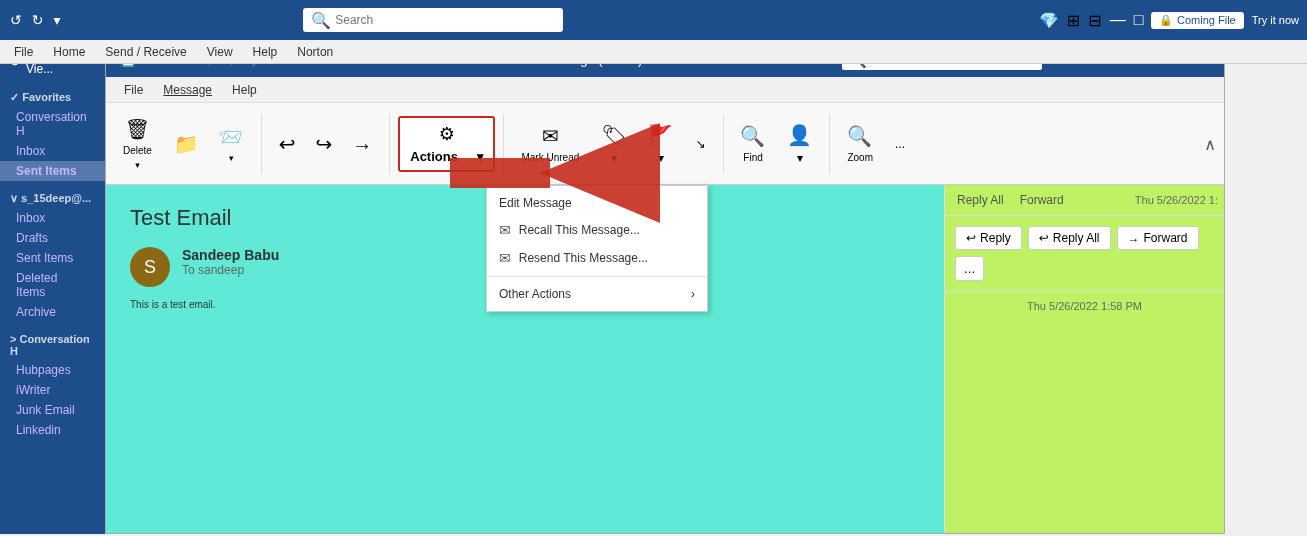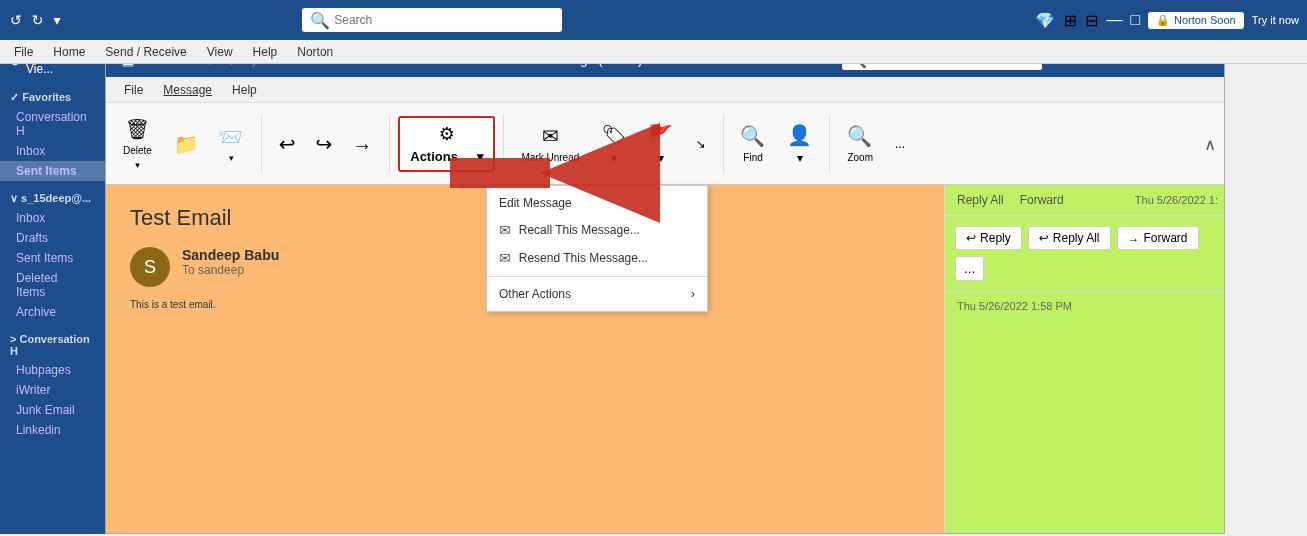--- a/index.html
+++ b/index.html
@@ -136,21 +136,21 @@
     .content-area {
       flex: 1;
       display: flex;
       overflow: hidden;
     }
 
     
     .email-content {
       flex: 1;
       padding: 20px 24px;
-      background: #fdba74;
+      background: #5eead4;
       overflow-y: auto;
     }
 
     .email-title {
       font-size: 22px;
       font-weight: normal;
       color: #333;
       margin-bottom: 16px;
     }
 
@@ -211,21 +211,21 @@
       padding: 4px 8px;
       border: 1px solid #ccc;
       background: white;
       border-radius: 3px;
       cursor: pointer;
     }
     .right-panel-meta {
       padding: 8px 12px;
       font-size: 11px;
       color: #666;
-      text-align: left;
+      text-align: center;
     }
 
     
     .sidebar {
       position: absolute;
       left: 0;
       top: 40px;
       width: 106px;
       height: 494px;
       background: #1e4d8c;
@@ -313,21 +313,21 @@
     <input placeholder="Search" style="">
   </div>
   <div class="top-bar-right">
     <span>💎</span>
     <span>⊞</span>
     <span>⊟</span>
     <span style="color:white;cursor:pointer;">—</span>
     <span style="color:white;cursor:pointer;">□</span>
     <div class="coming-soon-badge">
       <span>🔒</span>
-      <span>Norton Soon</span>
+      <span>Coming File</span>
     </div>
     <span class="try-now">Try it now</span>
   </div>
 </div>
 
 <div style="position:absolute;left:0;top:40px;width:1307px;height:24px;background:#f0f0f0;border-bottom:1px solid #ccc;display:flex;align-items:center;padding:0 6px;gap:4px;z-index:5;">
   <span class="outlook-menu-item">File</span>
   <span class="outlook-menu-item">Home</span>
   <span class="outlook-menu-item">Send / Receive</span>
   <span class="outlook-menu-item">View</span>

